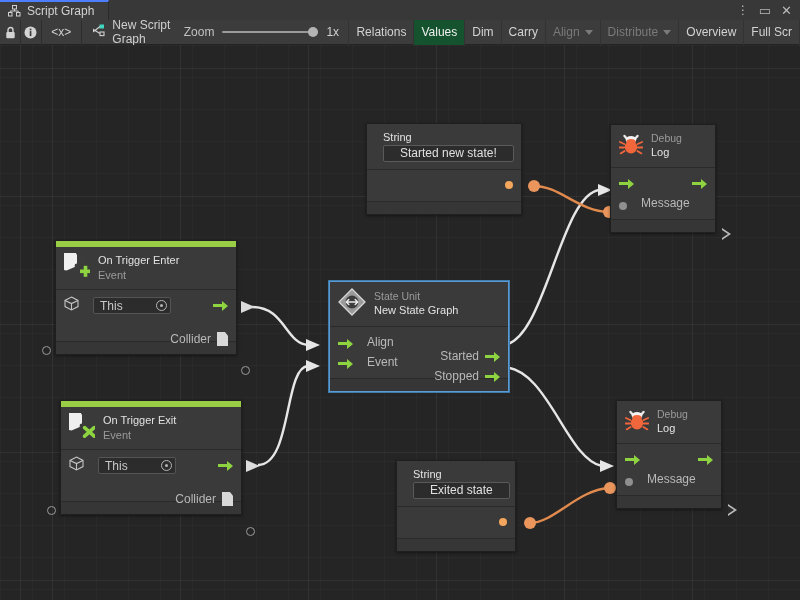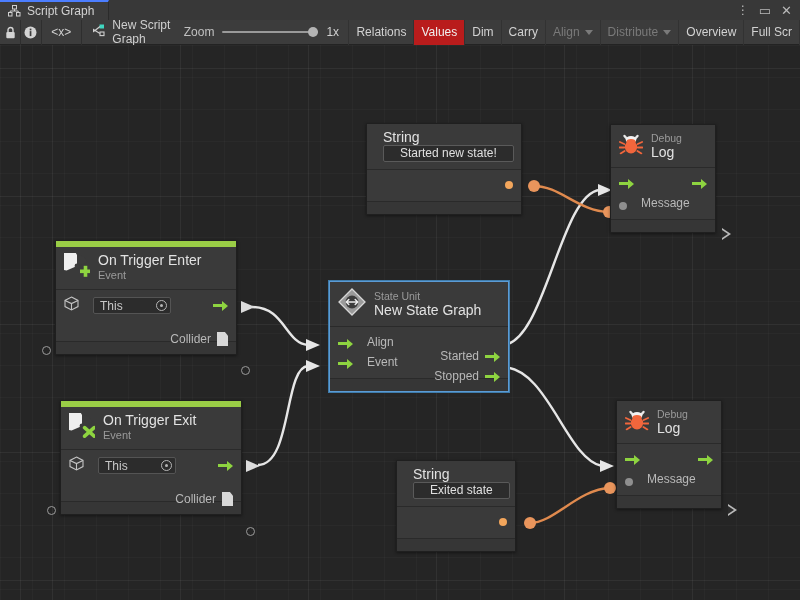--- a/index.html
+++ b/index.html
@@ -62,21 +62,21 @@
   .slider .knob{
     position:absolute; right:0px; top:1px; width:10px; height:10px;
     border-radius:50%; background:#b4b4b4;
   }
   .zoomval{ color:#d0d0d0; width:16px; }
   .tb-btn{
     height:25px; display:flex; align-items:center; padding:0 7px;
     color:#d2d2d2; border-right:1px solid #323232; white-space:nowrap;
   }
   .tb-btn.first{ border-left:1px solid #323232; }
-  .tb-btn.active{ background:#b91c1c; color:#f0f0f0; }
+  .tb-btn.active{ background:#14532d; color:#f0f0f0; }
   .tb-btn.dim{ color:#7a7a7a; }
   .caret{ display:inline-block; margin-left:5px; border-left:4px solid transparent;
           border-right:4px solid transparent; border-top:5px solid currentColor; }
 
   
   .canvas{
     position:absolute; left:0; top:45px; width:800px; height:555px;
     background:
       repeating-linear-gradient(to right, rgba(255,255,255,0.022) 0 1px, transparent 1px 32px),
       repeating-linear-gradient(to bottom, rgba(255,255,255,0.022) 0 1px, transparent 1px 32px),
@@ -97,21 +97,21 @@
     position:absolute;
     background:#3a3a3a;
     border:1px solid #1f1f1f;
     box-shadow:0 1px 3px rgba(0,0,0,.45);
     color:#d6d6d6;
   }
   .node.selected{ border:1px solid #5b9bd5; box-shadow:0 0 0 1px #3f7cab; }
   .accentbar{ height:6px; background:#9acd46; }
   .nhead{ display:flex; align-items:center; padding:6px 8px 7px 8px; gap:8px; background:#3a3a3a;}
   .nhead .txt{ display:flex; flex-direction:column; justify-content:center; }
-  .ntitle{ font-size:14px; color:#e2e2e2; line-height:15px; }
+  .ntitle{ font-size:11px; color:#e2e2e2; line-height:15px; }
   .nsub{ font-size:11px; color:#9b9b9b; line-height:14px; }
   .nsub.small{ font-size:10.5px; }
   .nbody{ border-top:1px solid #2a2a2a; padding:5px 8px 6px 8px; }
   .nfoot{ border-top:1px solid #2a2a2a; height:13px; background:#363636; }
   .row{ display:flex; align-items:center; justify-content:space-between; height:20px; }
   .rowleft{ display:flex; align-items:flex-end; gap:14px; }
   .rowright{ display:flex; align-items:center; gap:6px;margin-top:28px; }
   .portlabel{ color:#b9b9b9; font-size:12px; }
 
   .arrow-r{

